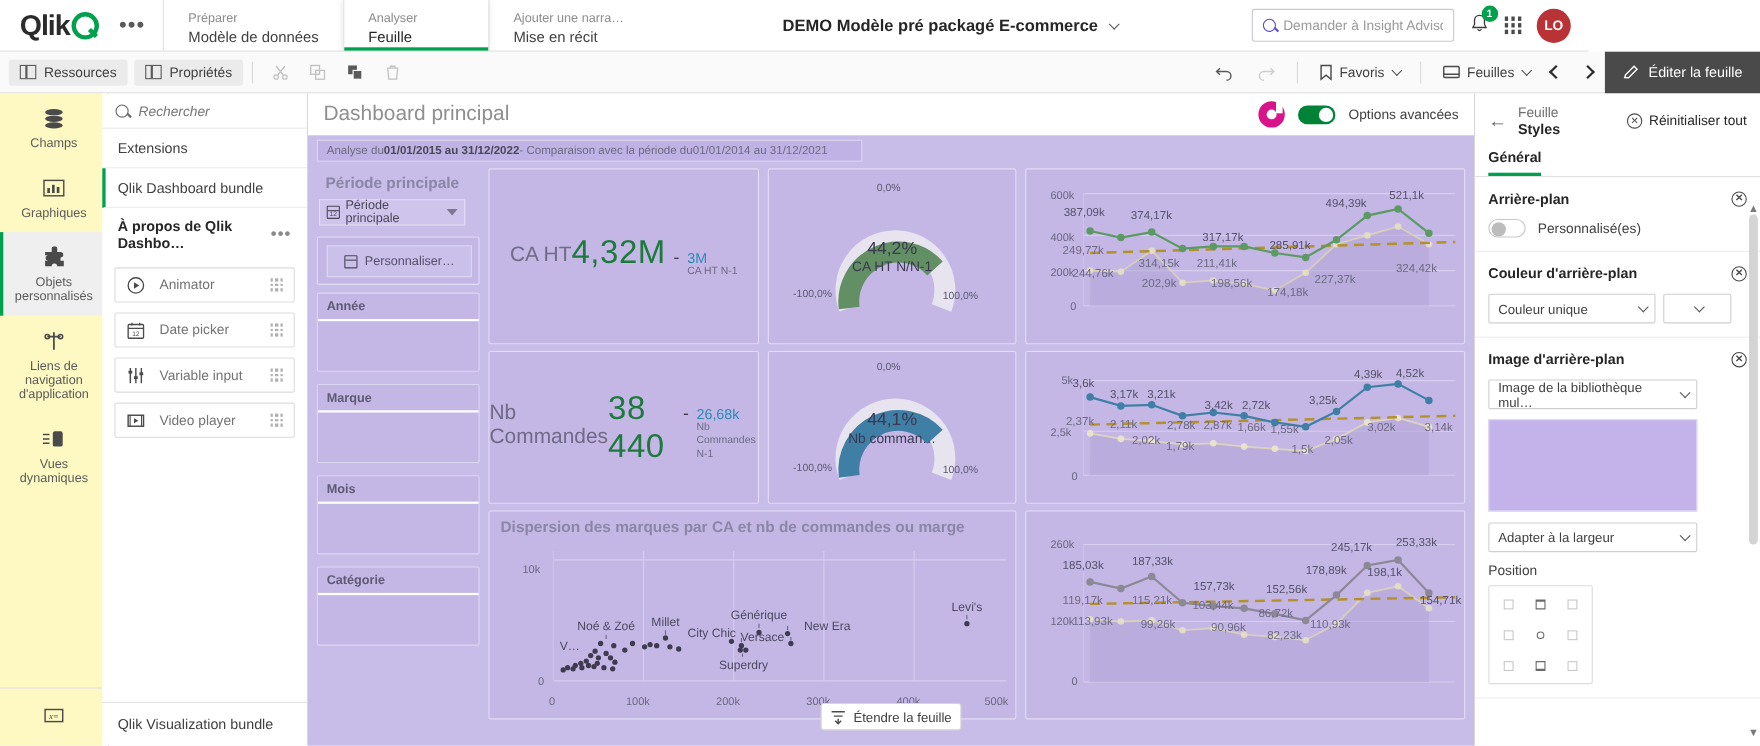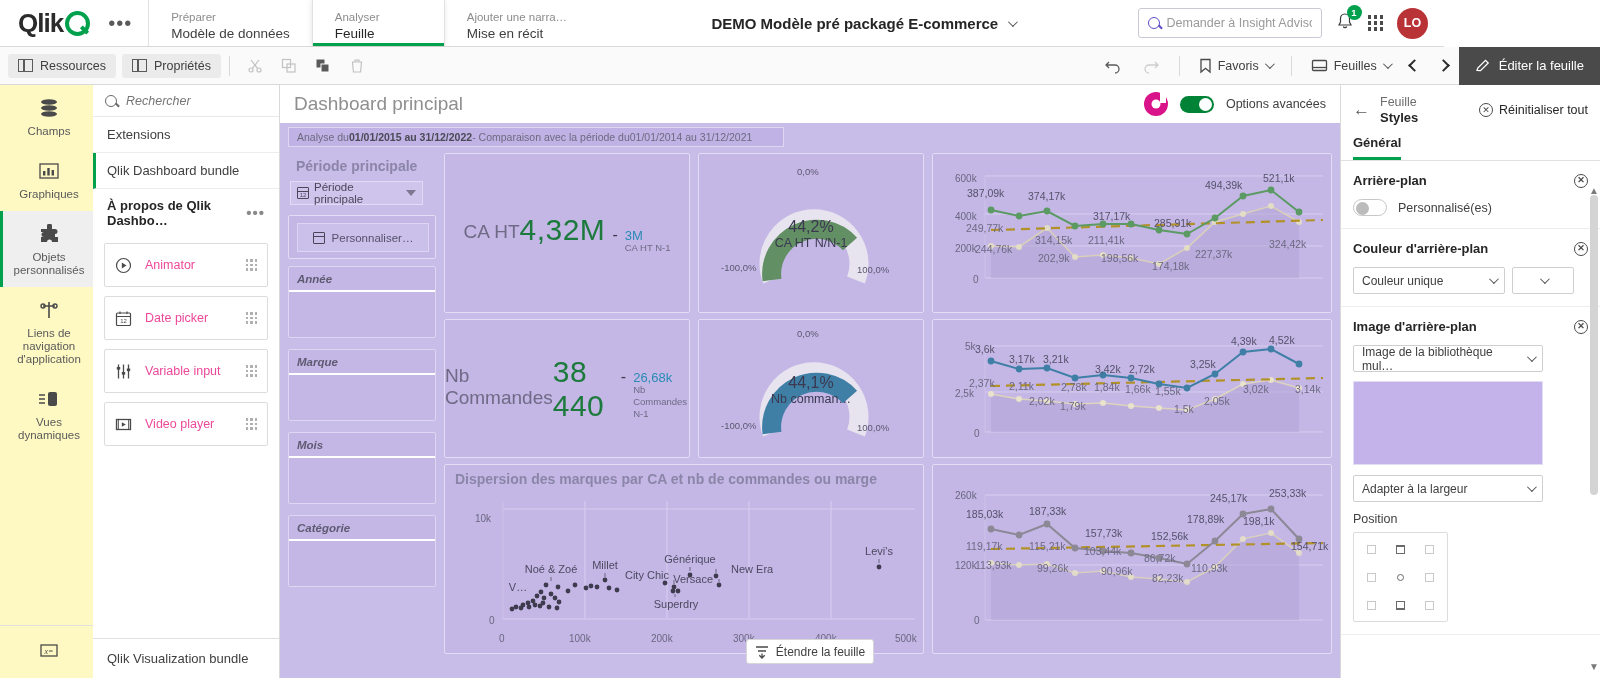--- a/index.html
+++ b/index.html
@@ -103,22 +103,22 @@
   .asset-search{ height:32px; display:flex; align-items:center; gap:9px; padding:0 12px; border-bottom:1px solid #e8e8e8;}
   .asset-search .mag2{ width:12px;height:12px;border:1.6px solid #6a6a6a;border-radius:50%;position:relative;flex:none;}
   .asset-search .mag2::after{content:'';position:absolute;width:5px;height:1.6px;background:#6a6a6a;right:-4px;bottom:0;transform:rotate(45deg);}
   .asset-search input{border:0;outline:0;font-size:12.5px;font-style:italic;color:#8a8a8a;width:100%;font-family:inherit;}
   .asset-row{ padding:10px 14px; font-size:13px; color:#404040; border-bottom:1px solid #ededed; cursor:pointer; }
   .asset-row.sel{ border-left:3px solid #00a04d; padding-left:11px; }
   .asset-about{ padding:9px 14px; font-size:13px; font-weight:bold; color:#262626; display:flex; align-items:center; justify-content:space-between; cursor:pointer;}
   .asset-about .dots{ color:#8a8a8a; letter-spacing:1px; font-size:15px; line-height:8px;}
   .ext-list{ padding:6px 11px; display:flex; flex-direction:column; gap:9px;}
   .ext-item{
-    height:44px; border:1px solid #dcdcdc; border-radius:2px; background:#fff;
-    display:flex; align-items:center; gap:13px; padding:0 10px; cursor:grab; font-size:12.5px; color:#ec4899;
+    height:32px; border:1px solid #dcdcdc; border-radius:2px; background:#fff;
+    display:flex; align-items:center; gap:13px; padding:0 10px; cursor:grab; font-size:12.5px; color:#737373;
   }
   .ext-item .grip{ margin-left:auto; display:grid; grid-template-columns:repeat(3,2.5px); gap:2px;}
   .ext-item .grip i{ width:2.5px;height:2.5px;background:#b0b0b0; display:block;}
   .assets-bottom{ position:absolute; bottom:0; left:0; right:0; border-top:1px solid #e0e0e0; padding:12px 14px; font-size:13px; color:#404040; cursor:pointer;}
 
   
   .sheet-head{
     position:absolute; top:85px; left:280px; width:1060px; height:38px; background:#fff;
     display:flex; align-items:center; padding:0 14px;
   }
@@ -142,21 +142,21 @@
     position:absolute; left:8px; top:4px; width:496px; height:20px; background:#c0b2e4;
     border:1px solid #ded7f2; display:flex; align-items:center; padding:0 8px;
     font-size:10.5px; color:#4a4a55;
   }
   .analysis-bar b{ font-weight:bold; }
   .analysis-bar .dim{ color:#6d6a80; }
 
   
   .filt-title{ font-size:14px; font-weight:bold; color:#8b85a8; padding:5px 8px; }
   .filt-box{ position:absolute; background:#c4b7e6; border:1px solid #ded7f2; border-radius:2px; }
-  .filt-label{ font-size:11.5px; font-weight:bold; color:#5f5a72; padding:6px 8px 5px; border-bottom:2px solid #fff;font-style:italic;}
+  .filt-label{ font-size:11.5px; font-weight:bold; color:#5f5a72; padding:6px 8px 5px; border-bottom:2px solid #fff;}
   .dp-field{
     position:absolute; left:290px; top:180px; width:133px; height:24px; background:#cfc4ec;
     border:1px solid #e2dbf5; display:flex; align-items:center; gap:5px; padding:0 6px; font-size:11.5px; color:#4a4658;
     cursor:pointer;
   }
   .cal-ico{ width:12px;height:12px;border:1.3px solid #4a4658; border-radius:1px; position:relative; flex:none; font-size:6px;
     display:flex;align-items:flex-end;justify-content:center; line-height:6px; color:#4a4658;}
   .cal-ico::before{content:'';position:absolute;top:0;left:0;right:0;height:3px;border-bottom:1.3px solid #4a4658;}
   .caret-down{ width:0;height:0;border-left:5px solid transparent;border-right:5px solid transparent;border-top:6px solid #7d7791; margin-left:auto;}
 
@@ -740,21 +740,21 @@
       <span class="dlabel" style="left:162px; top:43px;">3,42k</span>
       <span class="dlabel" style="left:196px; top:43px;">2,72k</span>
       <span class="dlabel" style="left:257px; top:38px;">3,25k</span>
       <span class="dlabel" style="left:298px; top:15px;">4,39k</span>
       <span class="dlabel" style="left:336px; top:14px;">4,52k</span>
       <span class="dlabel lite" style="left:36px; top:57px;">2,37k</span>
       <span class="dlabel lite" style="left:76px; top:60px;">2,11k</span>
       <span class="dlabel lite" style="left:96px; top:75px;">2,02k</span>
       <span class="dlabel lite" style="left:127px; top:80px;">1,79k</span>
       <span class="dlabel lite" style="left:128px; top:61px;">2,78k</span>
-      <span class="dlabel lite" style="left:161px; top:61px;">1,84k</span>
+      <span class="dlabel lite" style="left:161px; top:61px;">2,87k</span>
       <span class="dlabel lite" style="left:192px; top:63px;">1,66k</span>
       <span class="dlabel lite" style="left:222px; top:65px;">1,55k</span>
       <span class="dlabel lite" style="left:241px; top:83px;">1,5k</span>
       <span class="dlabel lite" style="left:271px; top:75px;">2,05k</span>
       <span class="dlabel lite" style="left:310px; top:63px;">3,02k</span>
       <span class="dlabel lite" style="left:362px; top:63px;">3,14k</span>
     </div>
 
     <div class="cell" style="left:164px; top:341px; width:480px; height:190px;">
       <div class="chart-title">Dispersion des marques par CA et nb de commandes ou marge</div>

